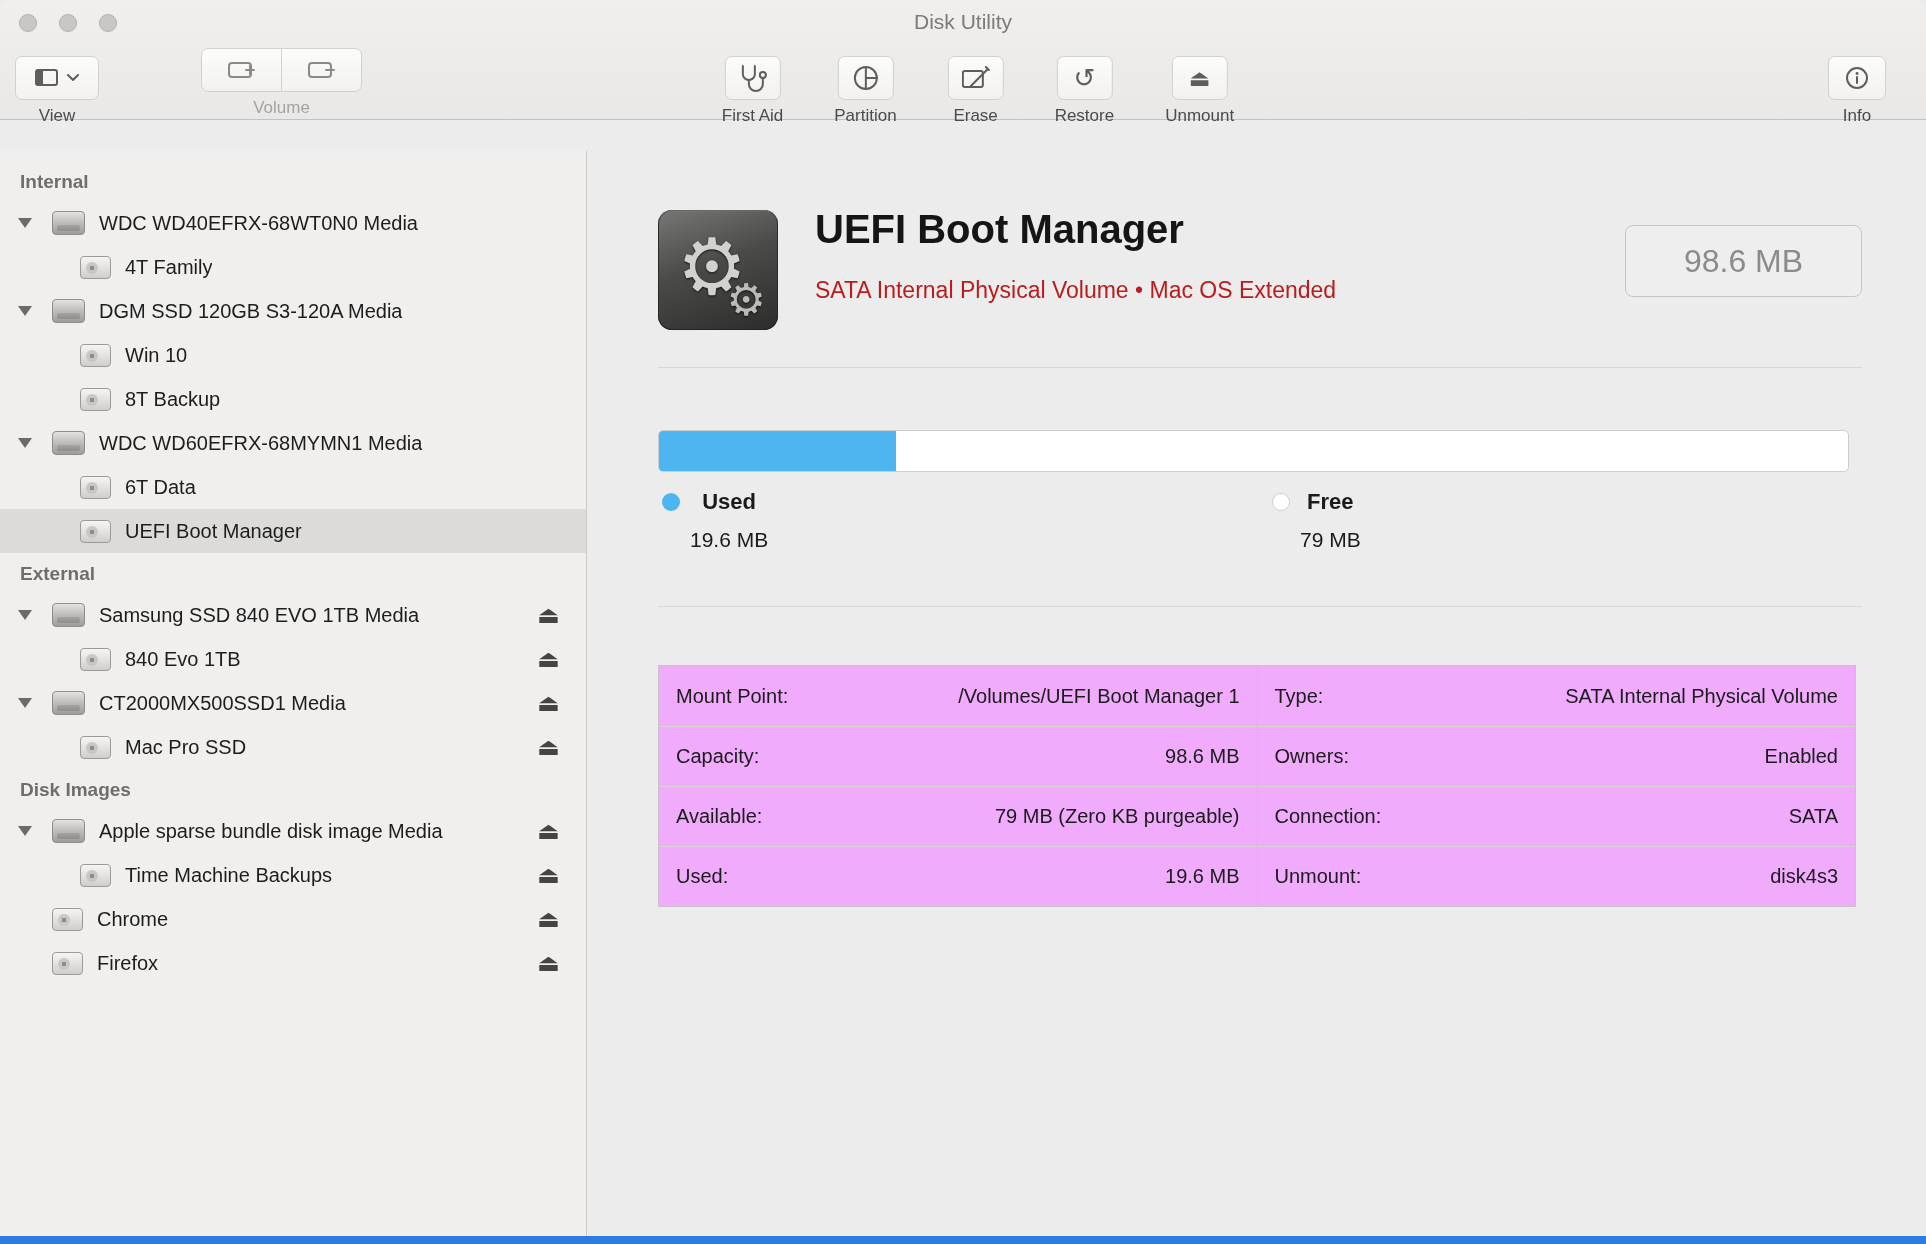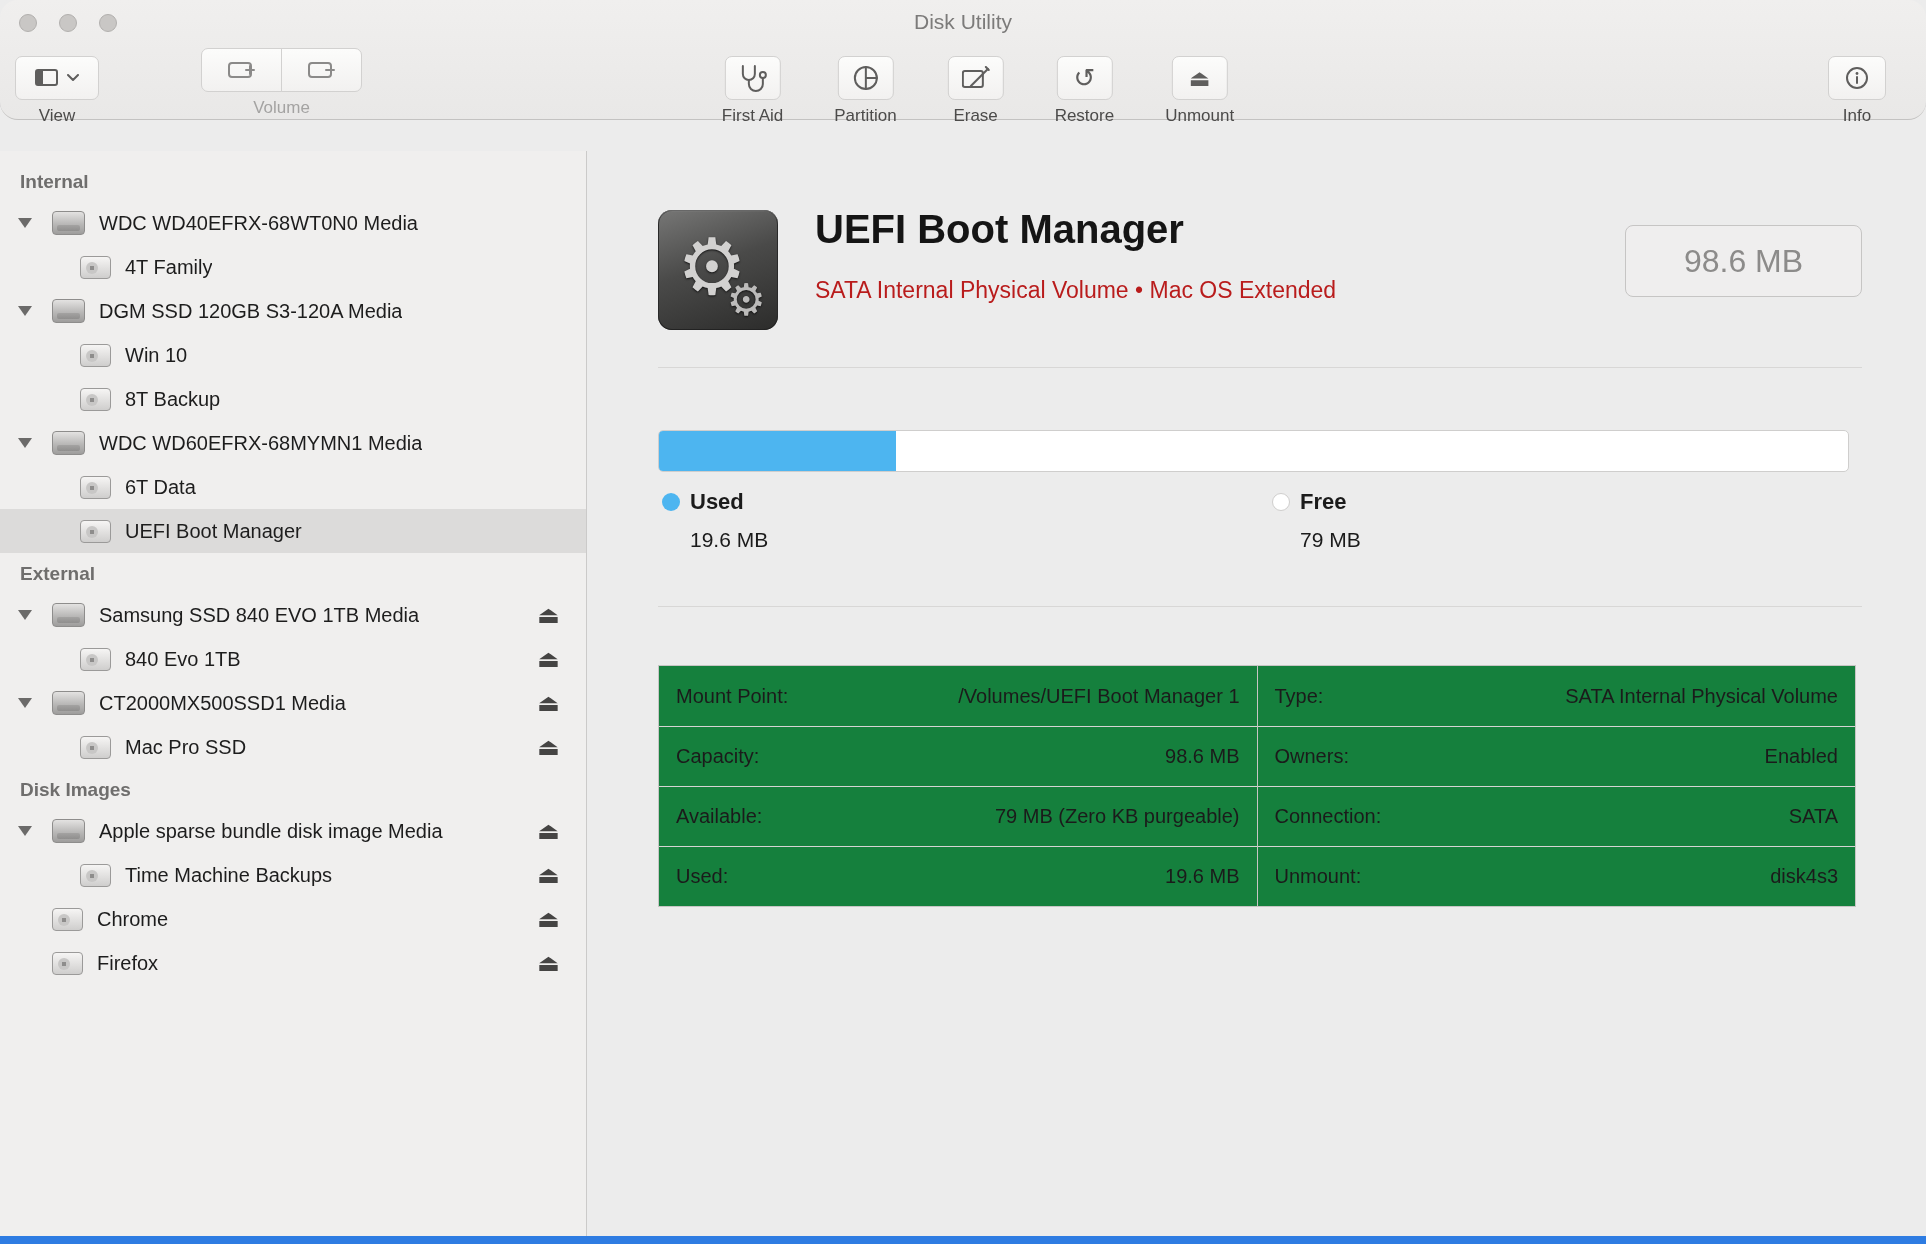--- a/index.html
+++ b/index.html
@@ -5,21 +5,21 @@
   * { margin:0; padding:0; box-sizing:border-box; }
   html,body { width:1926px; height:1244px; overflow:hidden; }
   body {
     font-family:"Liberation Sans","DejaVu Sans",sans-serif;
     background:#ececec; color:#1b1b1b; position:relative;
   }
   .window { position:absolute; inset:0; border-radius:10px 10px 0 0; overflow:hidden; background:#ececec; }
 
   
   .top { position:absolute; left:0; top:0; width:1926px; height:120px;
-         background:linear-gradient(#f0efee,#e9e8e7); border-bottom:1px solid #c3c2c1;border-radius:18px; }
+         background:linear-gradient(#f0efee,#e9e8e7); border-bottom:1px solid #c3c2c1; }
   .traffic { position:absolute; left:19px; top:14px; display:flex; gap:22px; }
   .tl { width:18px; height:18px; border-radius:50%; background:#c9c7c5; border:1px solid #b2b0ae; }
   .window-title { position:absolute; left:0; right:0; top:10px; text-align:center;
                   font-size:21px; font-weight:500; color:#7c7b7a; }
 
   .tb-item { display:flex; flex-direction:column; align-items:center; }
   .tb-btn { height:44px; border:1px solid #d2d1d0; border-radius:7px;
             background:linear-gradient(#fcfcfb,#f2f1f0); display:flex; align-items:center;
             justify-content:center; color:#5f5e5d; cursor:default; }
   .tb-label { margin-top:6px; font-size:17px; color:#4c4b4a; }
@@ -77,31 +77,31 @@
                 border:1px solid #c6c5c4; border-radius:8px; background:#efeeee;
                 display:flex; align-items:center; justify-content:center;
                 font-size:32px; color:#8c8b8a; }
   .hr { position:absolute; left:70px; width:1204px; height:1px; background:#d8d7d6; }
   .hr1 { top:216px; } .hr2 { top:455px; }
 
   .usage-bar { position:absolute; left:70px; top:279px; width:1191px; height:42px; background:#ffffff;
                border:1px solid #cfcecd; border-radius:5px; overflow:hidden; }
   .usage-used { height:100%; width:19.9%; background:#4db5f0; }
 
-  .legend { position:absolute; top:338px; display:flex; align-items:flex-start; }
+  .legend { position:absolute; top:338px; display:flex; align-items:flex-start;text-align:center; }
   .legend .dot { width:18px; height:18px; border-radius:50%; margin-top:4px; flex:none; }
   .dot-used { background:#4db5f0; }
   .dot-free { background:#ffffff; border:1px solid #cfcecd; }
   .legend-col { margin-left:10px; }
   .legend-title { font-size:22px; font-weight:700; color:#1b1b1b; }
   .legend-value { font-size:21px; color:#1b1b1b; margin-top:13px; }
   .legend-used { left:74px; } .legend-free { left:684px; }
 
   .detail-table { position:absolute; left:70px; top:514px; width:1198px; display:flex;
-                  border:1px solid #c6c5c4; background:#15803d; }
+                  border:1px solid #c6c5c4; background:#f0abfc; }
   .dt-col { flex:1; min-width:0; }
   .dt-col.right { border-left:1px solid #c6c5c4; }
   .dt-row { height:60px; display:flex; align-items:center; justify-content:space-between; padding:0 17px; }
   .dt-row + .dt-row { border-top:1px solid #d5d4d3; }
   .dt-label { font-size:20px; color:#1b1b1b; white-space:nowrap; }
   .dt-value { font-size:20px; color:#1b1b1b; text-align:right; white-space:nowrap; margin-left:16px; }
 
   .bottom-strip { position:absolute; left:0; right:0; bottom:0; height:8px; background:#2e7ce2; }
 </style>
 </head>

